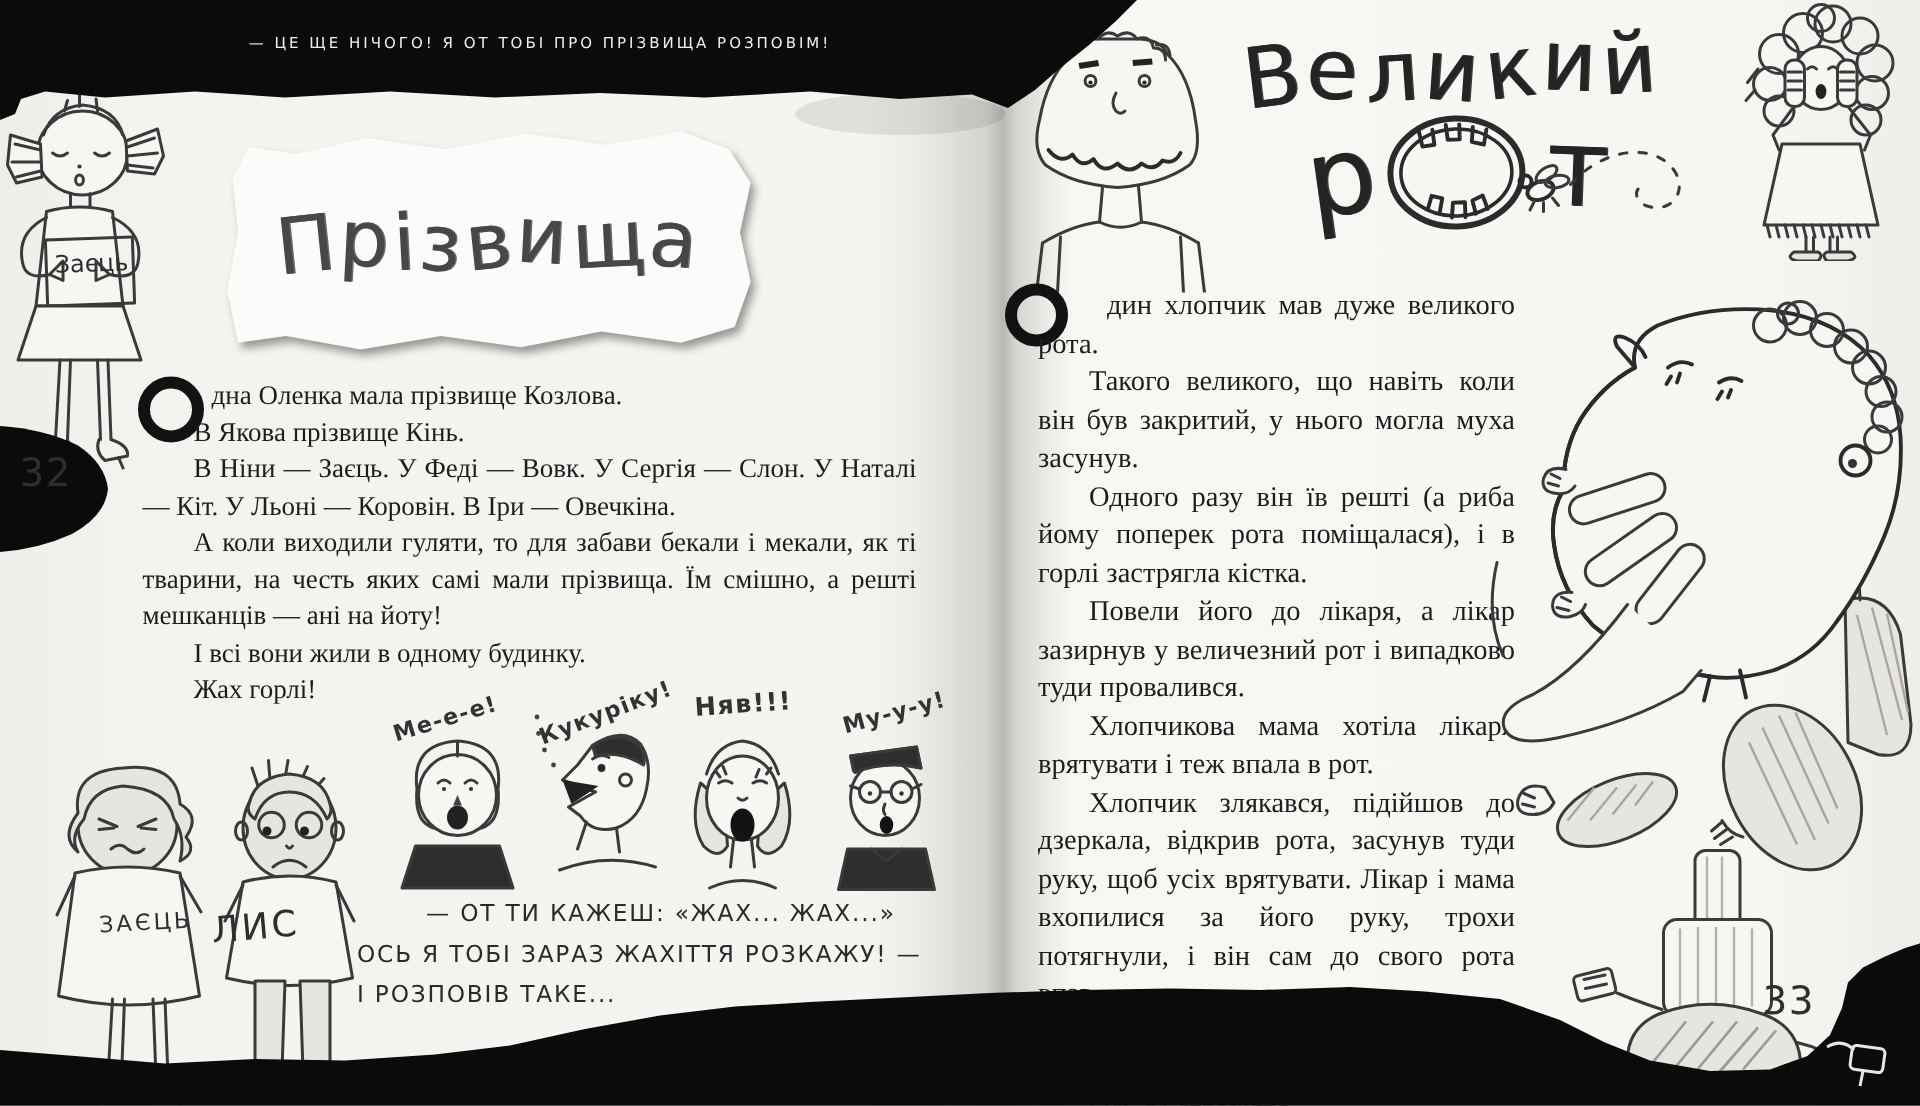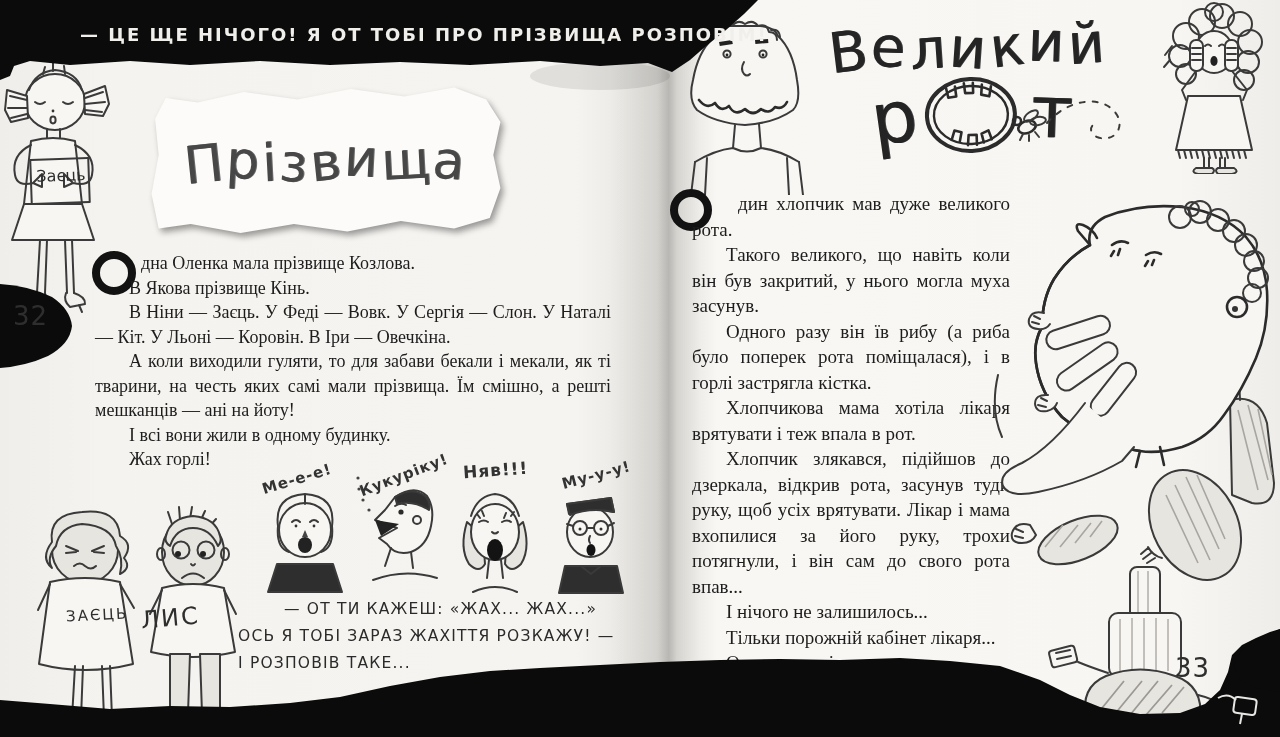--- a/index.html
+++ b/index.html
@@ -12,21 +12,21 @@
   .sk{stroke:#3a3a3a;fill:none;stroke-width:2;stroke-linecap:round;stroke-linejoin:round}
   .sk-b{stroke:#2b2b2b;fill:none;stroke-width:2.6;stroke-linecap:round;stroke-linejoin:round}
   .fill-paper{fill:#f7f6f3}
   .fill-sh{fill:#e7e5e0}
   .fill-dark{fill:#2e2e2e}
   .abs{position:absolute}
   .ill{z-index:2}
   
   .torn-overlay{position:absolute;left:0;top:0;z-index:3;pointer-events:none}
   .banner-text{position:absolute;left:80px;top:24px;width:560px;z-index:4;text-align:center;
-    font-family:"DejaVu Sans",sans-serif;font-weight:bold;font-size:18px;letter-spacing:2px;color:#f0efeb;white-space:nowrap}
+    font-family:"DejaVu Sans",sans-serif;font-weight:normal;font-size:10px;letter-spacing:2px;color:#f0efeb;white-space:nowrap}
   .pagenum{position:absolute;z-index:4;font-family:"DejaVu Sans",sans-serif;font-size:26px;color:#f3f2ef;letter-spacing:1px}
   .pagenum.p32{left:13px;top:301px}
   .pagenum.p33{left:1175px;top:653px}
   
   .torn-wrap{position:absolute;left:148px;top:86px;z-index:2;filter:drop-shadow(3px 4px 3px rgba(0,0,0,.38))}
   .torn-paper{width:356px;height:150px;background:#fcfbf9;display:flex;align-items:center;justify-content:center;
     clip-path:polygon(2% 22%,5% 8%,14% 11%,27% 4%,42% 9%,57% 2%,72% 7%,86% 1%,95% 9%,99% 24%,97% 46%,99% 68%,96% 88%,86% 95%,71% 90%,56% 97%,41% 92%,26% 98%,12% 92%,3% 95%,1% 72%,3% 46%);}
   .hand{font-family:"DejaVu Sans",sans-serif;color:#2e2e2e}
   .title-left{font-size:52px;letter-spacing:3px;color:#474747;text-shadow:1px 0 0 #6b6b6b;transform:rotate(-1deg)}
   .lz span{display:inline-block}
@@ -264,21 +264,22 @@
     <path class="sk" d="M26,148 l2,8 m4,-8 l2,8 m4,-8 l2,8 m4,-8 l2,8 m4,-8 l2,8 m4,-8 l2,8 m4,-8 l2,8 m4,-8 l2,8 m4,-8 l2,8 m4,-8 l2,8 m4,-8 l2,8 m4,-8 l2,8"></path>
     <path class="sk" d="M52,156 V166 M57,156 V166 M68,156 V166 M73,156 V166"></path>
     <path class="sk fill-sh" d="M44,166 q-6,4 2,6 l14,0 q4,-4 0,-6 Z M66,166 q-4,2 0,6 l14,0 q8,-2 2,-6 Z"></path>
     <path class="sk" d="M20,44 l-7,9 M18,58 l-6,7"></path>
   </svg>
 
   <div class="ring ring-right"></div>
   <div class="story story-right">
     <p class="first">дин хлопчик мав дуже великого рота.</p>
     <p>Такого великого, що навіть коли він був закритий, у нього могла муха засунув.</p>
-    <p>Одного разу він їв рибу (а риба було поперек рота поміщалася), і в горлі застрягла кістка.</p>
+    <p>Одного разу він їв решті (а риба йому поперек рота поміщалася), і в горлі застрягла кістка.</p>
+    <p>Повели його до лікаря, а лікар зазирнув у величезний рот і випадково туди провалився.</p>
     <p>Хлопчикова мама хотіла лікаря врятувати і теж впала в рот.</p>
     <p>Хлопчик злякався, підійшов до дзеркала, відкрив рота, засунув туди руку, щоб усіх врятувати. Лікар і мама вхопилися за його руку, трохи потягнули, і він сам до свого рота впав...</p>
     <p>І нічого не залишилось...</p>
     <p>Тільки порожній кабінет лікаря...</p>
     <p>Ось де страхіття.</p>
   </div>
 
   <svg class="abs ill" style="left:990px;top:195px" width="290" height="525" viewBox="0 0 290 525">
     <path class="sk" d="M8,180 Q0,215 12,242"></path>
 

